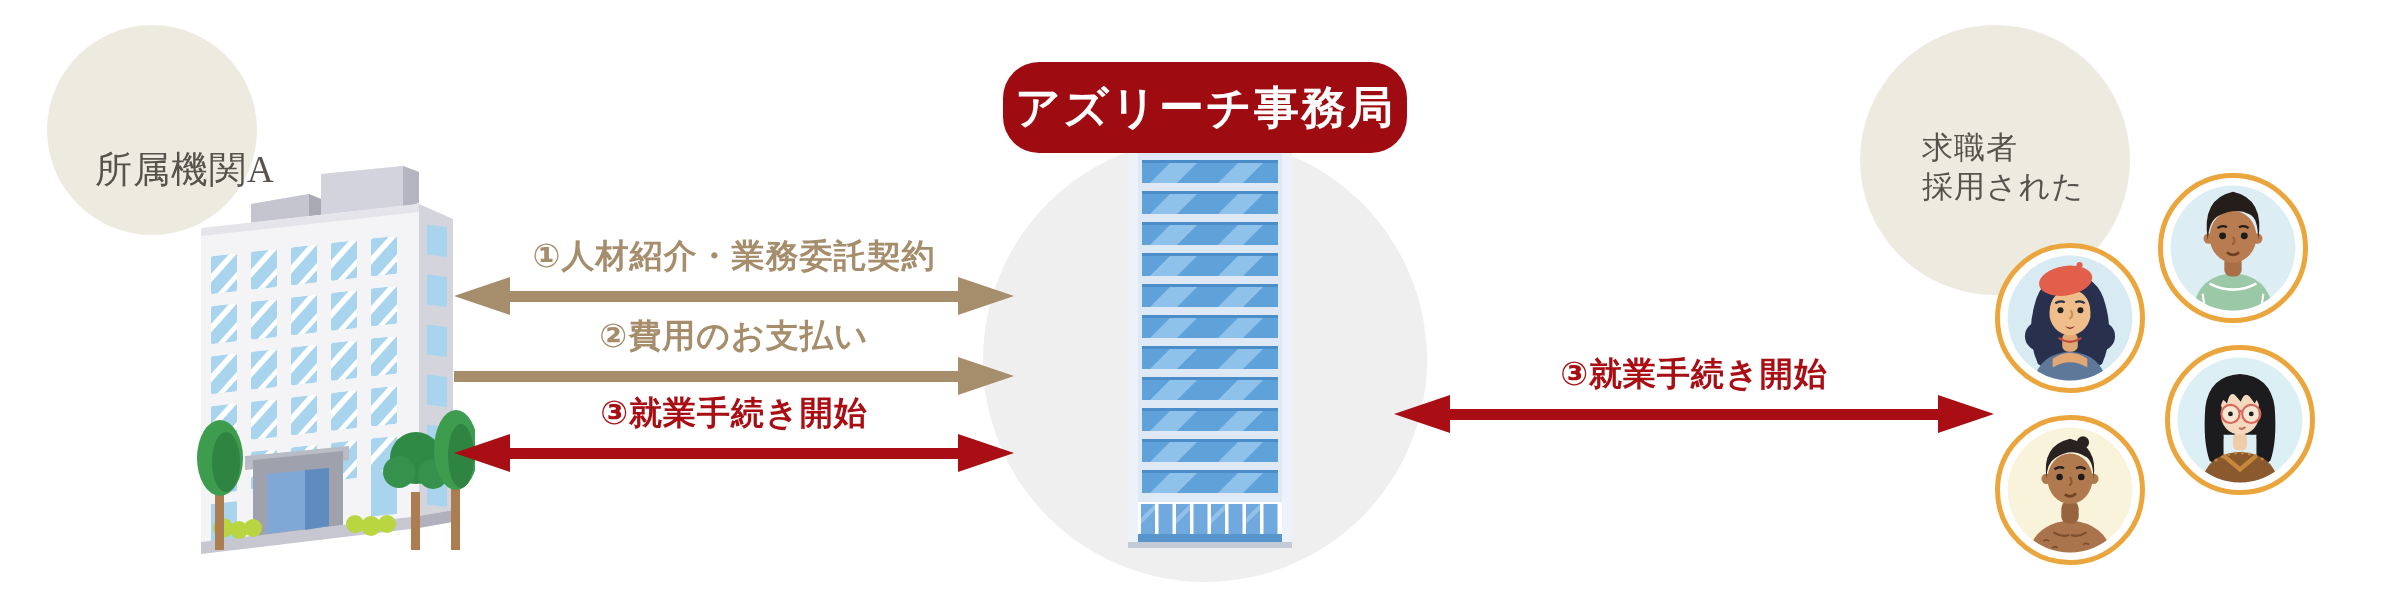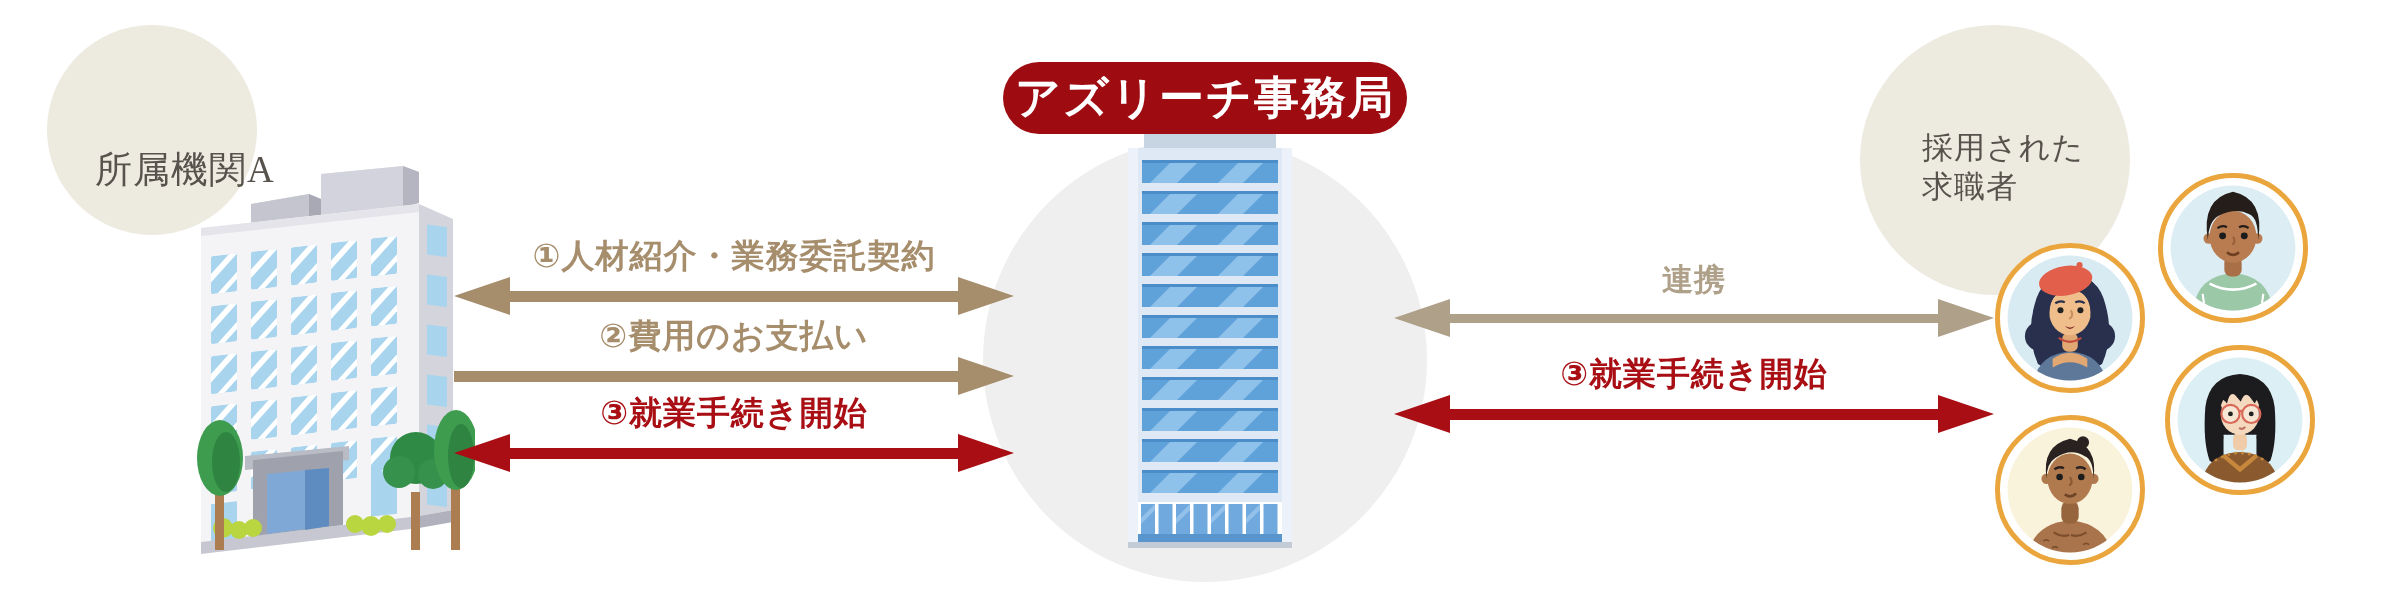--- a/index.html
+++ b/index.html
@@ -3,21 +3,21 @@
 <meta charset="utf-8">
 <style>
   html,body{margin:0;padding:0;background:#fff;}
   #canvas{position:relative;width:2400px;height:600px;background:#ffffff;overflow:hidden;
           font-family:"Liberation Sans","DejaVu Sans",sans-serif;}
   .circle{position:absolute;border-radius:50%;}
   .bg-beige{background:var(--beige_circle);}
   .bg-gray{background:var(--gray_circle);}
   .zone-label{position:absolute;color:var(--org_text);font-size:37px;letter-spacing:1px;white-space:nowrap;}
   .zone-label.small{font-size:31px;line-height:39px;}
-  .banner{position:absolute;left:1003px;top:62px;width:404px;height:72px;border-radius:36px;
+  .banner{position:absolute;left:1003px;top:62px;width:404px;height:91px;border-radius:36px;
           background:var(--banner_bg);display:flex;align-items:center;justify-content:center;}
   .banner-text{color:var(--banner_text);font-size:45px;font-weight:bold;letter-spacing:2px;white-space:nowrap;}
   
   .arrow{position:absolute;height:38px;}
   .c-tan{color:var(--tan);}
   .c-tan2{color:var(--tan_right);}
   .c-red{color:var(--red);}
   .a-line{position:absolute;top:14px;height:11px;background:currentColor;}
   .head{position:absolute;top:0;width:0;height:0;border-top:19px solid transparent;border-bottom:19px solid transparent;}
   .head-l{left:0;border-right:56px solid;border-right-color:currentColor;}
@@ -195,37 +195,31 @@
     <span class="a-line" style="left:0;right:48px;"></span>
     <span class="head head-r"></span>
   </div>
   <div class="arrow c-red" style="left:454px;top:434px;width:560px;">
     <span class="a-label">③就業手続き開始</span>
     <span class="head head-l"></span>
     <span class="a-line" style="left:48px;right:48px;"></span>
     <span class="head head-r"></span>
   </div>
 
-  <div class="arrow c-tan2" style="left:1394px;top:299px;width:600px;">
-    <span class="a-label" style="font-size:31px;">連携</span>
-    <span class="head head-l"></span>
-    <span class="a-line" style="left:48px;right:48px;height:9px;top:15px;"></span>
-    <span class="head head-r"></span>
-  </div>
   <div class="arrow c-red" style="left:1394px;top:395px;width:600px;">
     <span class="a-label">③就業手続き開始</span>
     <span class="head head-l"></span>
     <span class="a-line" style="left:48px;right:48px;"></span>
     <span class="head head-r"></span>
   </div>
 
   <div class="circle bg-beige" style="left:1860px;top:25px;width:270px;height:270px;"></div>
   <div class="zone-label small" style="left:1922px;top:128px;">
+    <div>求職者</div>
     <div>採用された</div>
-    <div>求職者</div>
   </div>
 
   <div class="avatar" style="left:2158px;top:173px;">
     <svg width="130" height="130" viewBox="0 0 150 150">
       <circle cx="75" cy="75" r="72" fill="#DCEDF3"></circle>
       <clipPath id="av1">
           <circle cx="75" cy="75" r="72"></circle>
         </clipPath>
       <g clip-path="url(#av1)">
         <path d="M28,152 Q32,106 75,104 Q118,106 122,152 Z" fill="#9BC8A7"></path>

